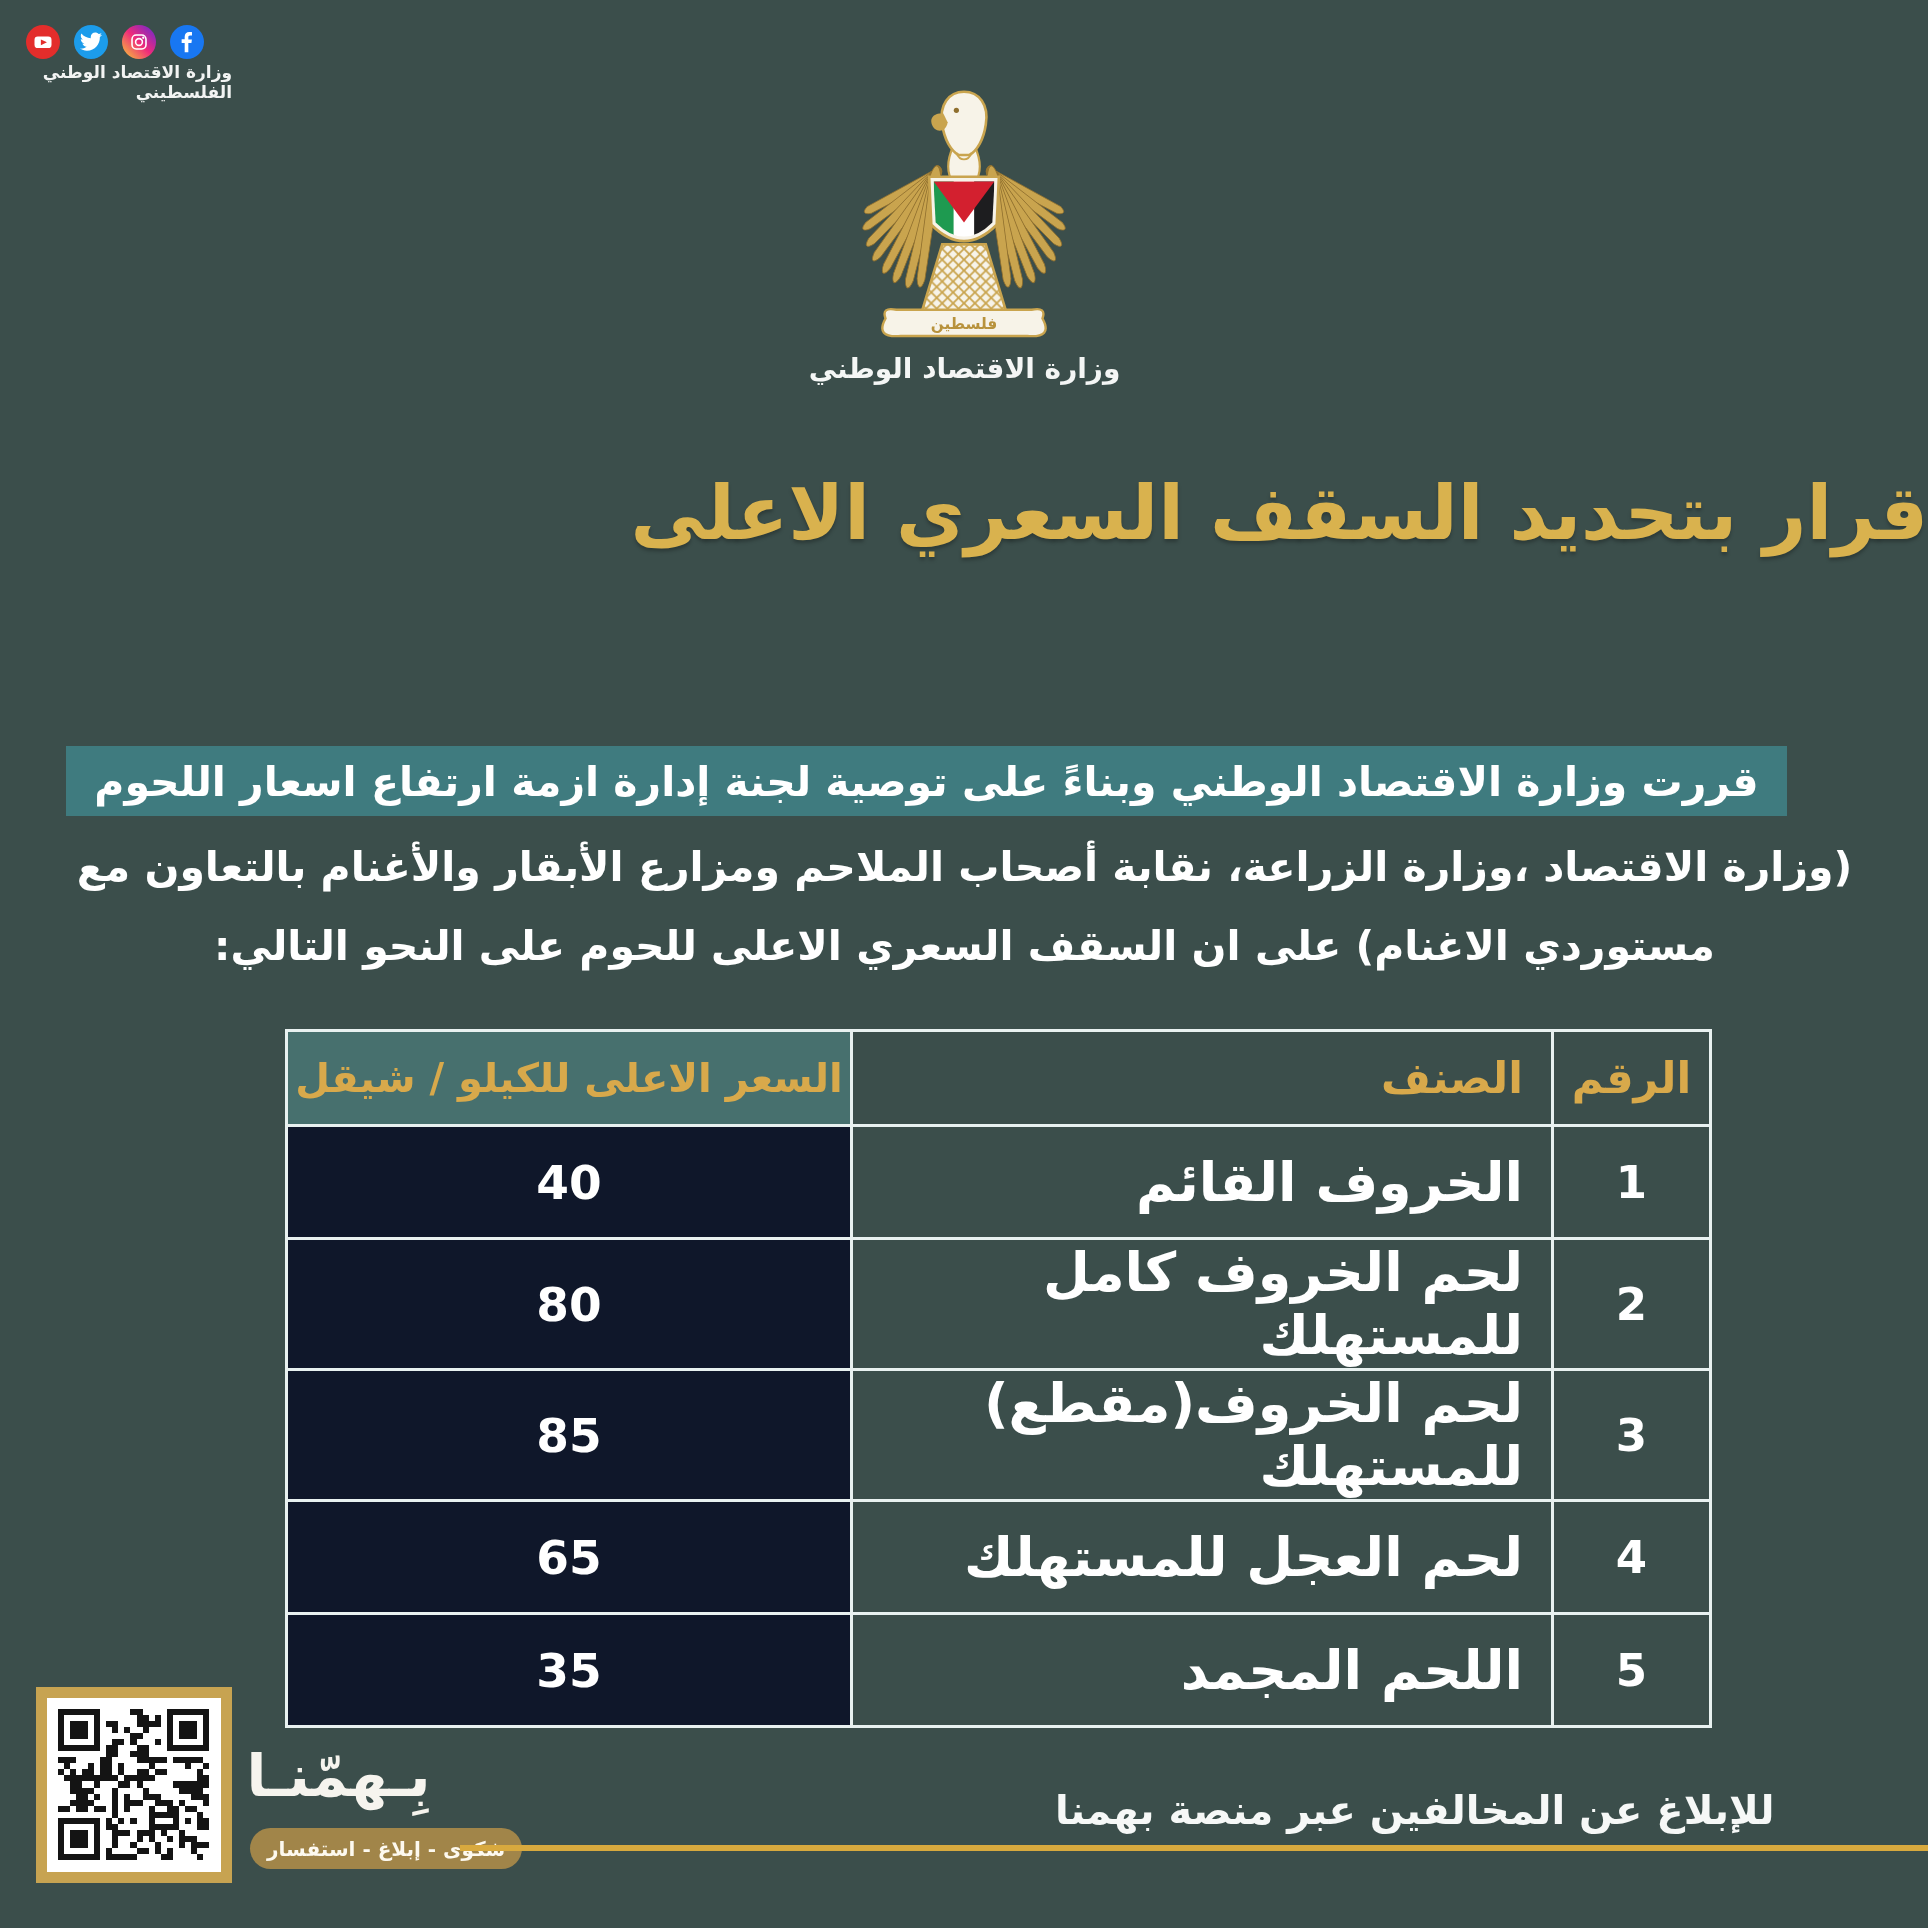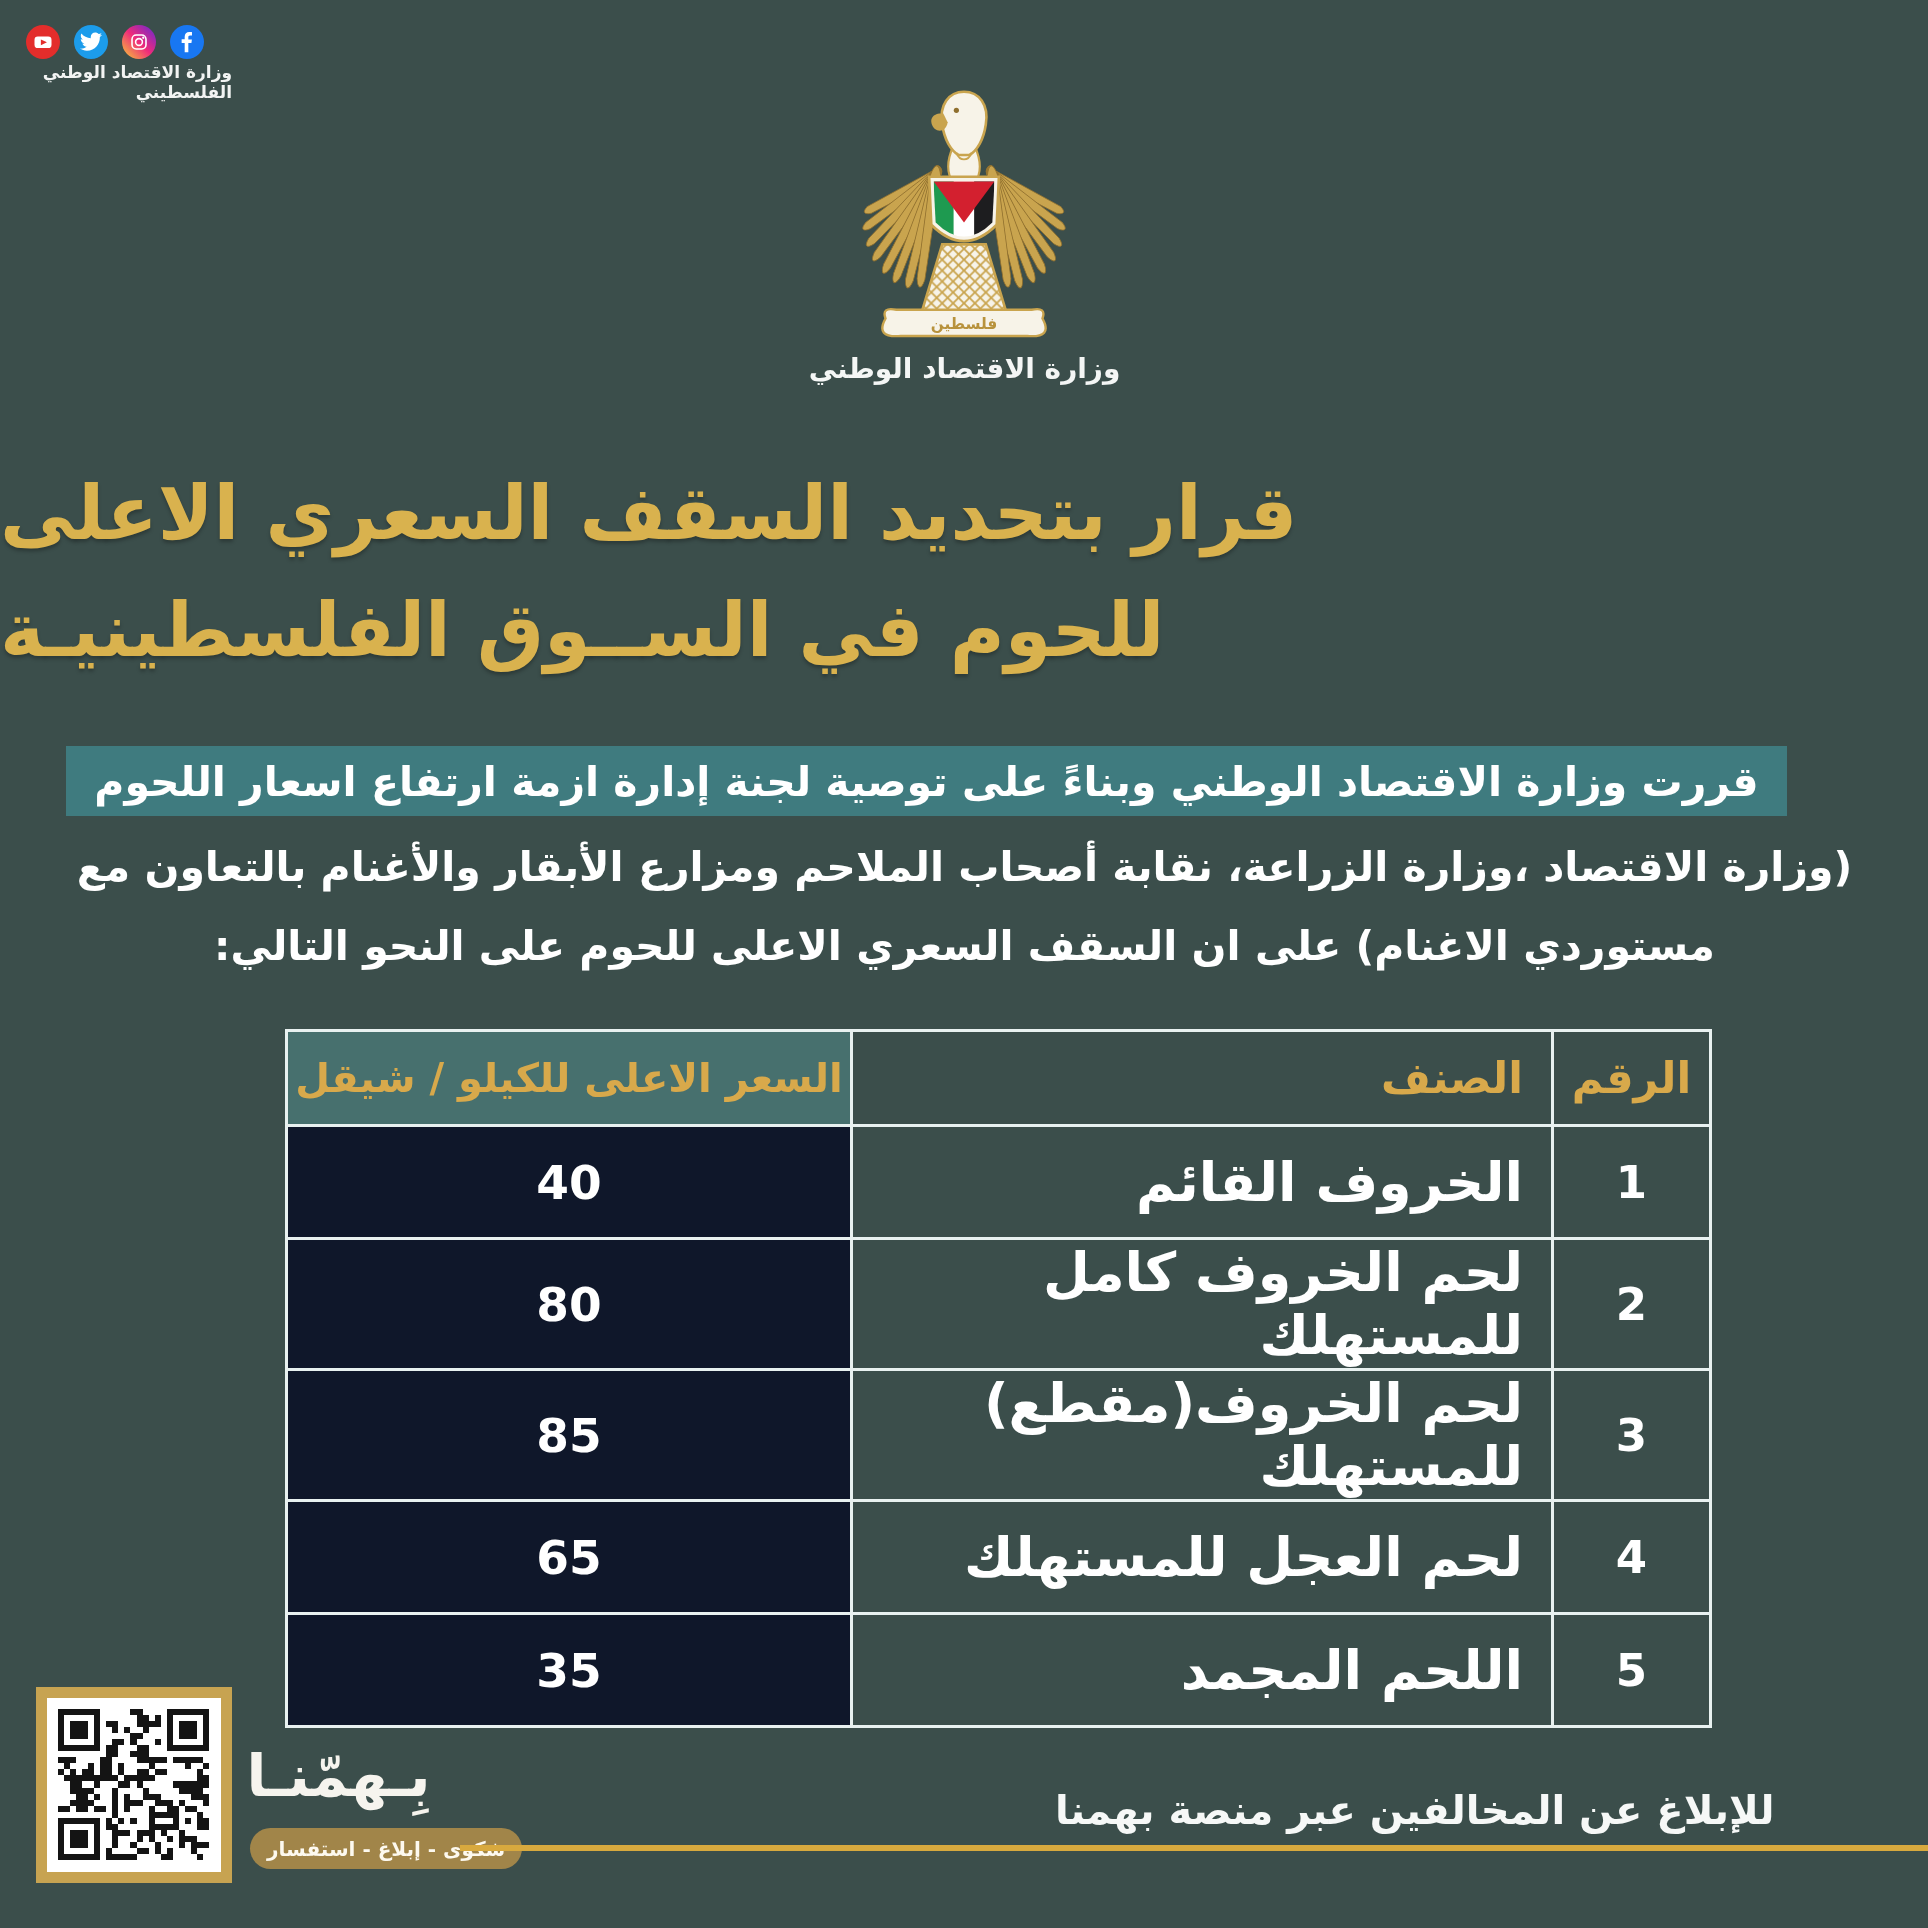--- a/index.html
+++ b/index.html
@@ -19,21 +19,21 @@
   }
   
   .emblem{position:absolute; left:855px; top:85px; width:218px; height:273px;}
   .emblem-caption{
     position:absolute; left:729px; top:352px; width:471px;
     text-align:center; direction:rtl;
     font-size:28px; font-weight:bold; color:#f4f6f5;
   }
   
   .title-line{
-    position:absolute; left:0; right:8px; text-align:left; direction:rtl;
+    position:absolute; left:0; right:0; text-align:right; direction:rtl;
     font-weight:bold; color:#d9b24e; font-size:75px;
     text-shadow:0 2.8px 3.8px rgba(0,0,0,.25);
   }
   #title1{top:469px;}
   #title2{top:586px;}
   
   .intro-line{
     position:absolute; direction:rtl; text-align:center;
     font-weight:bold; color:#ffffff;
   }
@@ -178,21 +178,20 @@
     </g>
 
     <g>
       <path d="M38,206 Q24,203 28,214 Q18,232 42,230 L158,230 Q182,232 172,214 Q176,203 162,206 Z" fill="#f7f3e8" stroke="#c9a44e" stroke-width="2.2"></path>
       <text x="100" y="224" text-anchor="middle" font-size="14" font-weight="bold" fill="#b8923c">فلسطين</text>
     </g>
   </svg>
   <div class="emblem-caption">وزارة الاقتصاد الوطني</div>
 
   <div id="title1" class="title-line">قرار بتحديد السقف السعري الاعلى</div>
-  <div id="title2" class="title-line">للحوم في الســوق الفلسطينيـة</div>
 
   <div id="intro1" class="intro-line">قررت وزارة الاقتصاد الوطني وبناءً على توصية لجنة إدارة ازمة ارتفاع اسعار اللحوم</div>
   <div id="intro2" class="intro-line">(وزارة الاقتصاد ،وزارة الزراعة، نقابة أصحاب الملاحم ومزارع الأبقار والأغنام بالتعاون مع</div>
   <div id="intro3" class="intro-line">مستوردي الاغنام) على ان السقف السعري الاعلى للحوم على النحو التالي:</div>
 
   <table class="price-table" dir="rtl">
     <colgroup>
         <col style="width:158px">
         <col style="width:701px">
         <col style="width:565px">

